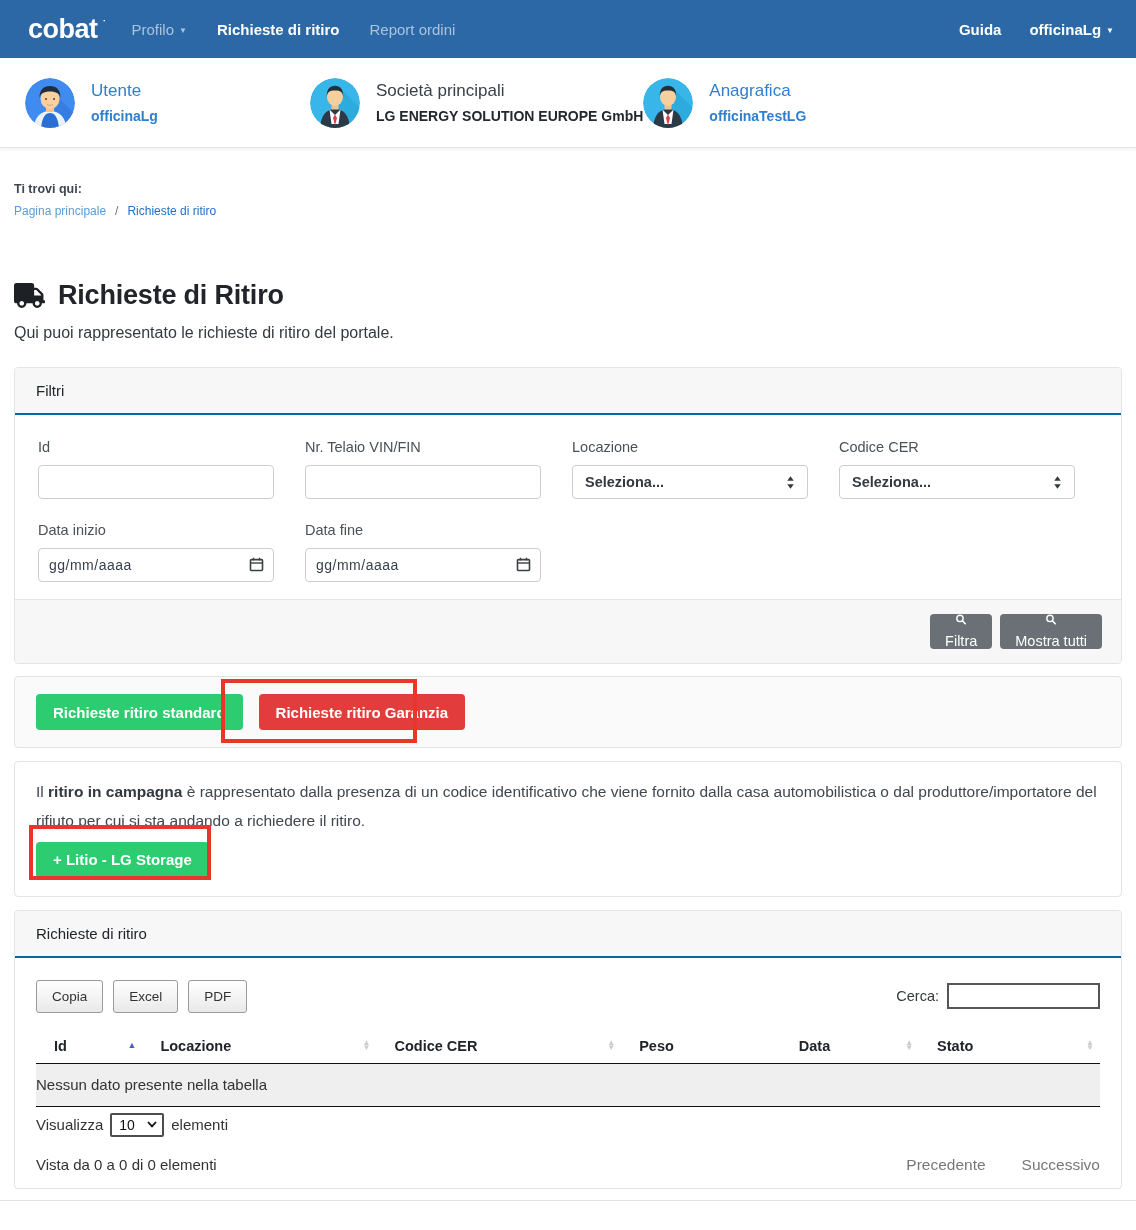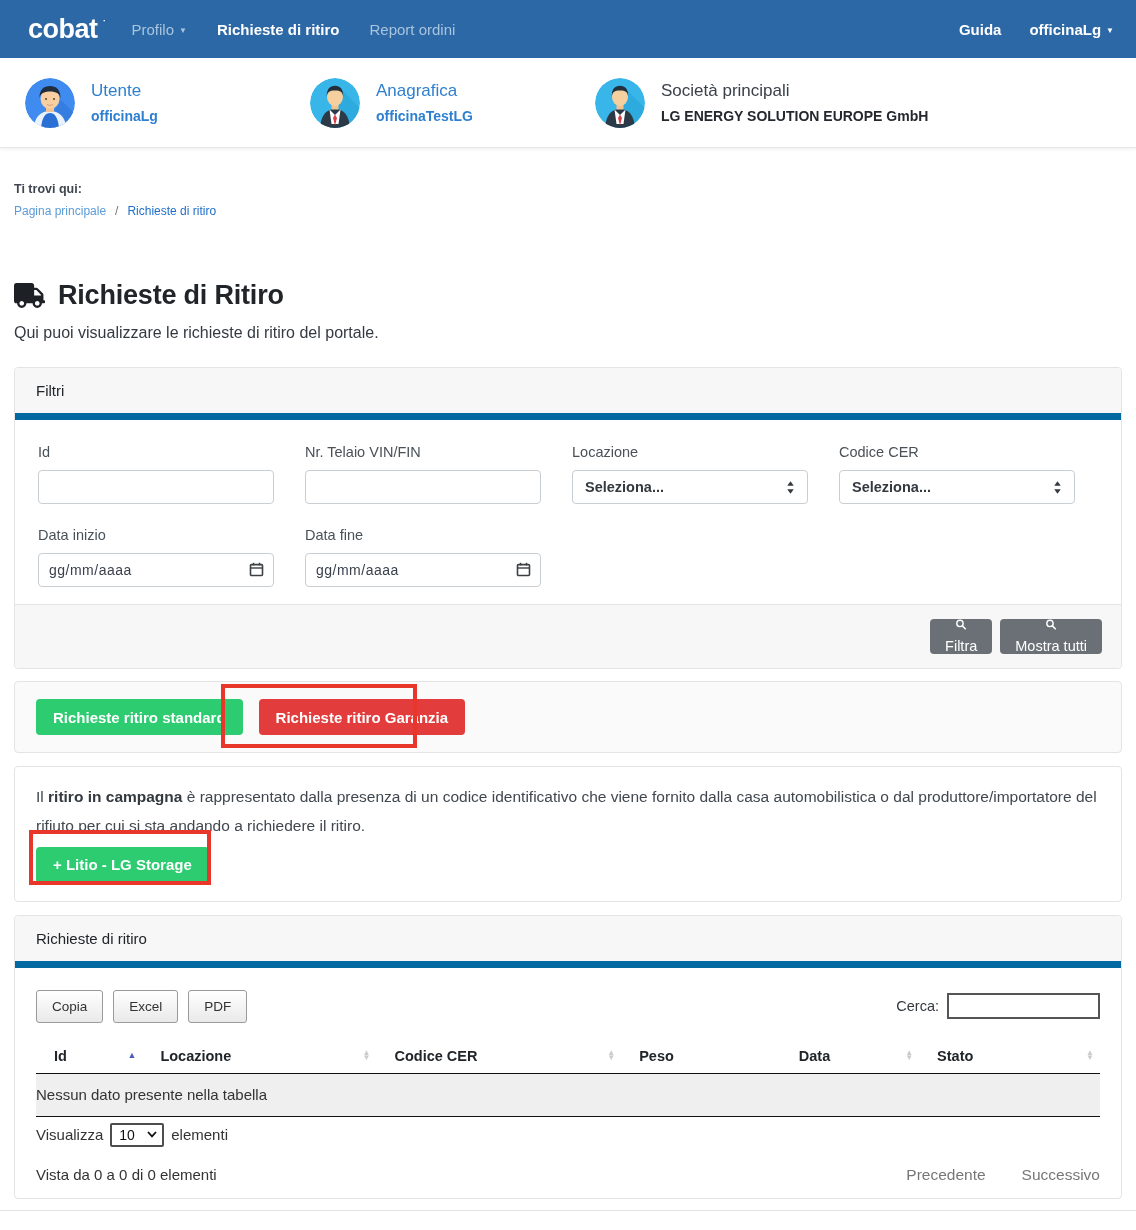--- a/index.html
+++ b/index.html
@@ -40,21 +40,21 @@
   .bc-current{color:var(--bc-active);cursor:pointer;}
 
   
   .page-head{margin:62px 0 0 14px;display:flex;align-items:center;gap:13px;}
   .page-head h1{font-size:27px;font-weight:600;color:#212529;letter-spacing:-.2px;}
   .truck-icon{width:31px;height:25px;}
   .page-sub{margin:13px 0 0 14px;font-size:16px;color:#343a40;}
 
   
   .panel{margin:0 14px;border:1px solid #e4e4e4;border-radius:4px;background:#fff;}
-  .panel-head{background:#f7f7f7;border-bottom:7px solid #0369a1;border-radius:4px 4px 0 0;padding:14px 21px;font-size:15px;color:#212529;}
+  .panel-head{background:#f7f7f7;border-bottom:2px solid #0369a1;border-radius:4px 4px 0 0;padding:14px 21px;font-size:15px;color:#212529;}
 
   
   .filters{margin-top:25px;}
   .filters-body{padding:24px 23px 17px 23px;}
   .f-row{display:flex;gap:31px;}
   .f-row + .f-row{margin-top:23px;}
   .f-field{width:236px;}
   .f-label{font-size:14.5px;color:#4a5157;margin-bottom:10px;}
   .f-input{width:100%;height:34px;border:1px solid #c9ced3;border-radius:4px;padding:0 10px;font-size:14px;font-family:inherit;color:#333;background:#fff;}
   .f-input::placeholder{color:#39414d;letter-spacing:.5px;}
@@ -138,20 +138,43 @@
         <circle cx="21" cy="21" r="1" fill="#57432f"></circle>
           <circle cx="29" cy="21" r="1" fill="#57432f"></circle>
         <path d="M22 26.5 Q25 28.5 28 26.5" stroke="#cfa377" stroke-width=".9" fill="none"></path>
       </g>
     </svg>
     <div>
       <div class="ub-title">Utente</div>
       <div class="ub-value">officinaLg</div>
     </div>
   </div>
+  <div class="ub-block dark">
+    <svg class="ub-avatar" viewBox="0 0 50 50">
+      <defs>
+          <clipPath id="cpC">
+            <circle cx="25" cy="25" r="25"></circle>
+          </clipPath>
+        </defs>
+      <g clip-path="url(#cpC)">
+        <circle cx="25" cy="25" r="25" fill="#38b6e9"></circle>
+        <path d="M33 13 L50 30 L50 50 L19 50 Z" fill="#219fd4" opacity=".5"></path>
+        <path d="M25 31 C16 31 11 37.5 10 50 L40 50 C39 37.5 34 31 25 31 Z" fill="#2c3a47"></path>
+        <path d="M19.5 31.5 L25 37 L30.5 31.5 L28.5 46 L21.5 46 Z" fill="#fff"></path>
+        <path d="M25 36.5 L27 40 L25 47.5 L23 40 Z" fill="#d8404a"></path>
+        <rect x="21.5" y="23.5" width="7" height="8" fill="#f0c28f"></rect>
+        <ellipse cx="25" cy="19" rx="8" ry="9" fill="#f6cf9e"></ellipse>
+        <path d="M16.8 19 C16.5 11 20 7.8 25 7.8 C30 7.8 33.5 11 33.2 19 C33 14 30.5 12.4 25 12.4 C19.5 12.4 17 14 16.8 19 Z" fill="#23303b"></path>
+      </g>
+    </svg>
+    <div>
+      <div class="ub-title">Società principali</div>
+      <div class="ub-value">LG ENERGY SOLUTION EUROPE GmbH</div>
+    </div>
+  </div>
   <div class="ub-block">
     <svg class="ub-avatar" viewBox="0 0 50 50">
       <defs>
           <clipPath id="cpB">
             <circle cx="25" cy="25" r="25"></circle>
           </clipPath>
         </defs>
       <g clip-path="url(#cpB)">
         <circle cx="25" cy="25" r="25" fill="#38b6e9"></circle>
         <path d="M33 13 L50 30 L50 50 L19 50 Z" fill="#219fd4" opacity=".5"></path>
@@ -161,59 +184,36 @@
         <rect x="21.5" y="23.5" width="7" height="8" fill="#f0c28f"></rect>
         <ellipse cx="25" cy="19" rx="8" ry="9" fill="#f6cf9e"></ellipse>
         <path d="M16.8 19 C16.5 11 20 7.8 25 7.8 C30 7.8 33.5 11 33.2 19 C33 14 30.5 12.4 25 12.4 C19.5 12.4 17 14 16.8 19 Z" fill="#23303b"></path>
       </g>
     </svg>
     <div>
       <div class="ub-title">Anagrafica</div>
       <div class="ub-value">officinaTestLG</div>
     </div>
   </div>
-  <div class="ub-block dark">
-    <svg class="ub-avatar" viewBox="0 0 50 50">
-      <defs>
-          <clipPath id="cpC">
-            <circle cx="25" cy="25" r="25"></circle>
-          </clipPath>
-        </defs>
-      <g clip-path="url(#cpC)">
-        <circle cx="25" cy="25" r="25" fill="#38b6e9"></circle>
-        <path d="M33 13 L50 30 L50 50 L19 50 Z" fill="#219fd4" opacity=".5"></path>
-        <path d="M25 31 C16 31 11 37.5 10 50 L40 50 C39 37.5 34 31 25 31 Z" fill="#2c3a47"></path>
-        <path d="M19.5 31.5 L25 37 L30.5 31.5 L28.5 46 L21.5 46 Z" fill="#fff"></path>
-        <path d="M25 36.5 L27 40 L25 47.5 L23 40 Z" fill="#d8404a"></path>
-        <rect x="21.5" y="23.5" width="7" height="8" fill="#f0c28f"></rect>
-        <ellipse cx="25" cy="19" rx="8" ry="9" fill="#f6cf9e"></ellipse>
-        <path d="M16.8 19 C16.5 11 20 7.8 25 7.8 C30 7.8 33.5 11 33.2 19 C33 14 30.5 12.4 25 12.4 C19.5 12.4 17 14 16.8 19 Z" fill="#23303b"></path>
-      </g>
-    </svg>
-    <div>
-      <div class="ub-title">Società principali</div>
-      <div class="ub-value">LG ENERGY SOLUTION EUROPE GmbH</div>
-    </div>
-  </div>
 </div>
 
 <div class="breadcrumb">
   <div class="bc-label">Ti trovi qui:</div>
   <div class="bc-links">
     <span class="bc-link">Pagina principale</span><span class="bc-sep">/</span><span class="bc-current">Richieste di ritiro</span>
   </div>
 </div>
 
 <div class="page-head">
   <svg class="truck-icon" viewBox="0 0 640 512">
       <path fill="#1d2126" d="M624 352h-16V243.9c0-12.7-5.1-24.9-14.1-33.9L494 110.1c-9-9-21.2-14.1-33.9-14.1H416V48c0-26.5-21.5-48-48-48H48C21.5 0 0 21.5 0 48v320c0 26.5 21.5 48 48 48h16c0 53 43 96 96 96s96-43 96-96h128c0 53 43 96 96 96s96-43 96-96h48c8.8 0 16-7.2 16-16v-32c0-8.8-7.2-16-16-16zM160 464c-26.5 0-48-21.5-48-48s21.5-48 48-48 48 21.5 48 48-21.5 48-48 48zm320 0c-26.5 0-48-21.5-48-48s21.5-48 48-48 48 21.5 48 48-21.5 48-48 48zm80-208H416V144h44.1l99.9 99.9V256z"></path>
     </svg>
   <h1>Richieste di Ritiro</h1>
 </div>
-<div class="page-sub">Qui puoi visualizzare le richieste di ritiro del portale.</div>
+<div class="page-sub">Qui puoi rappresentato le richieste di ritiro del portale.</div>
 
 <div class="panel filters">
   <div class="panel-head">Filtri</div>
   <div class="filters-body">
     <div class="f-row">
       <div class="f-field">
         <div class="f-label">Id</div>
         <input class="f-input" type="text" value="" style="">
       </div>
       <div class="f-field">

